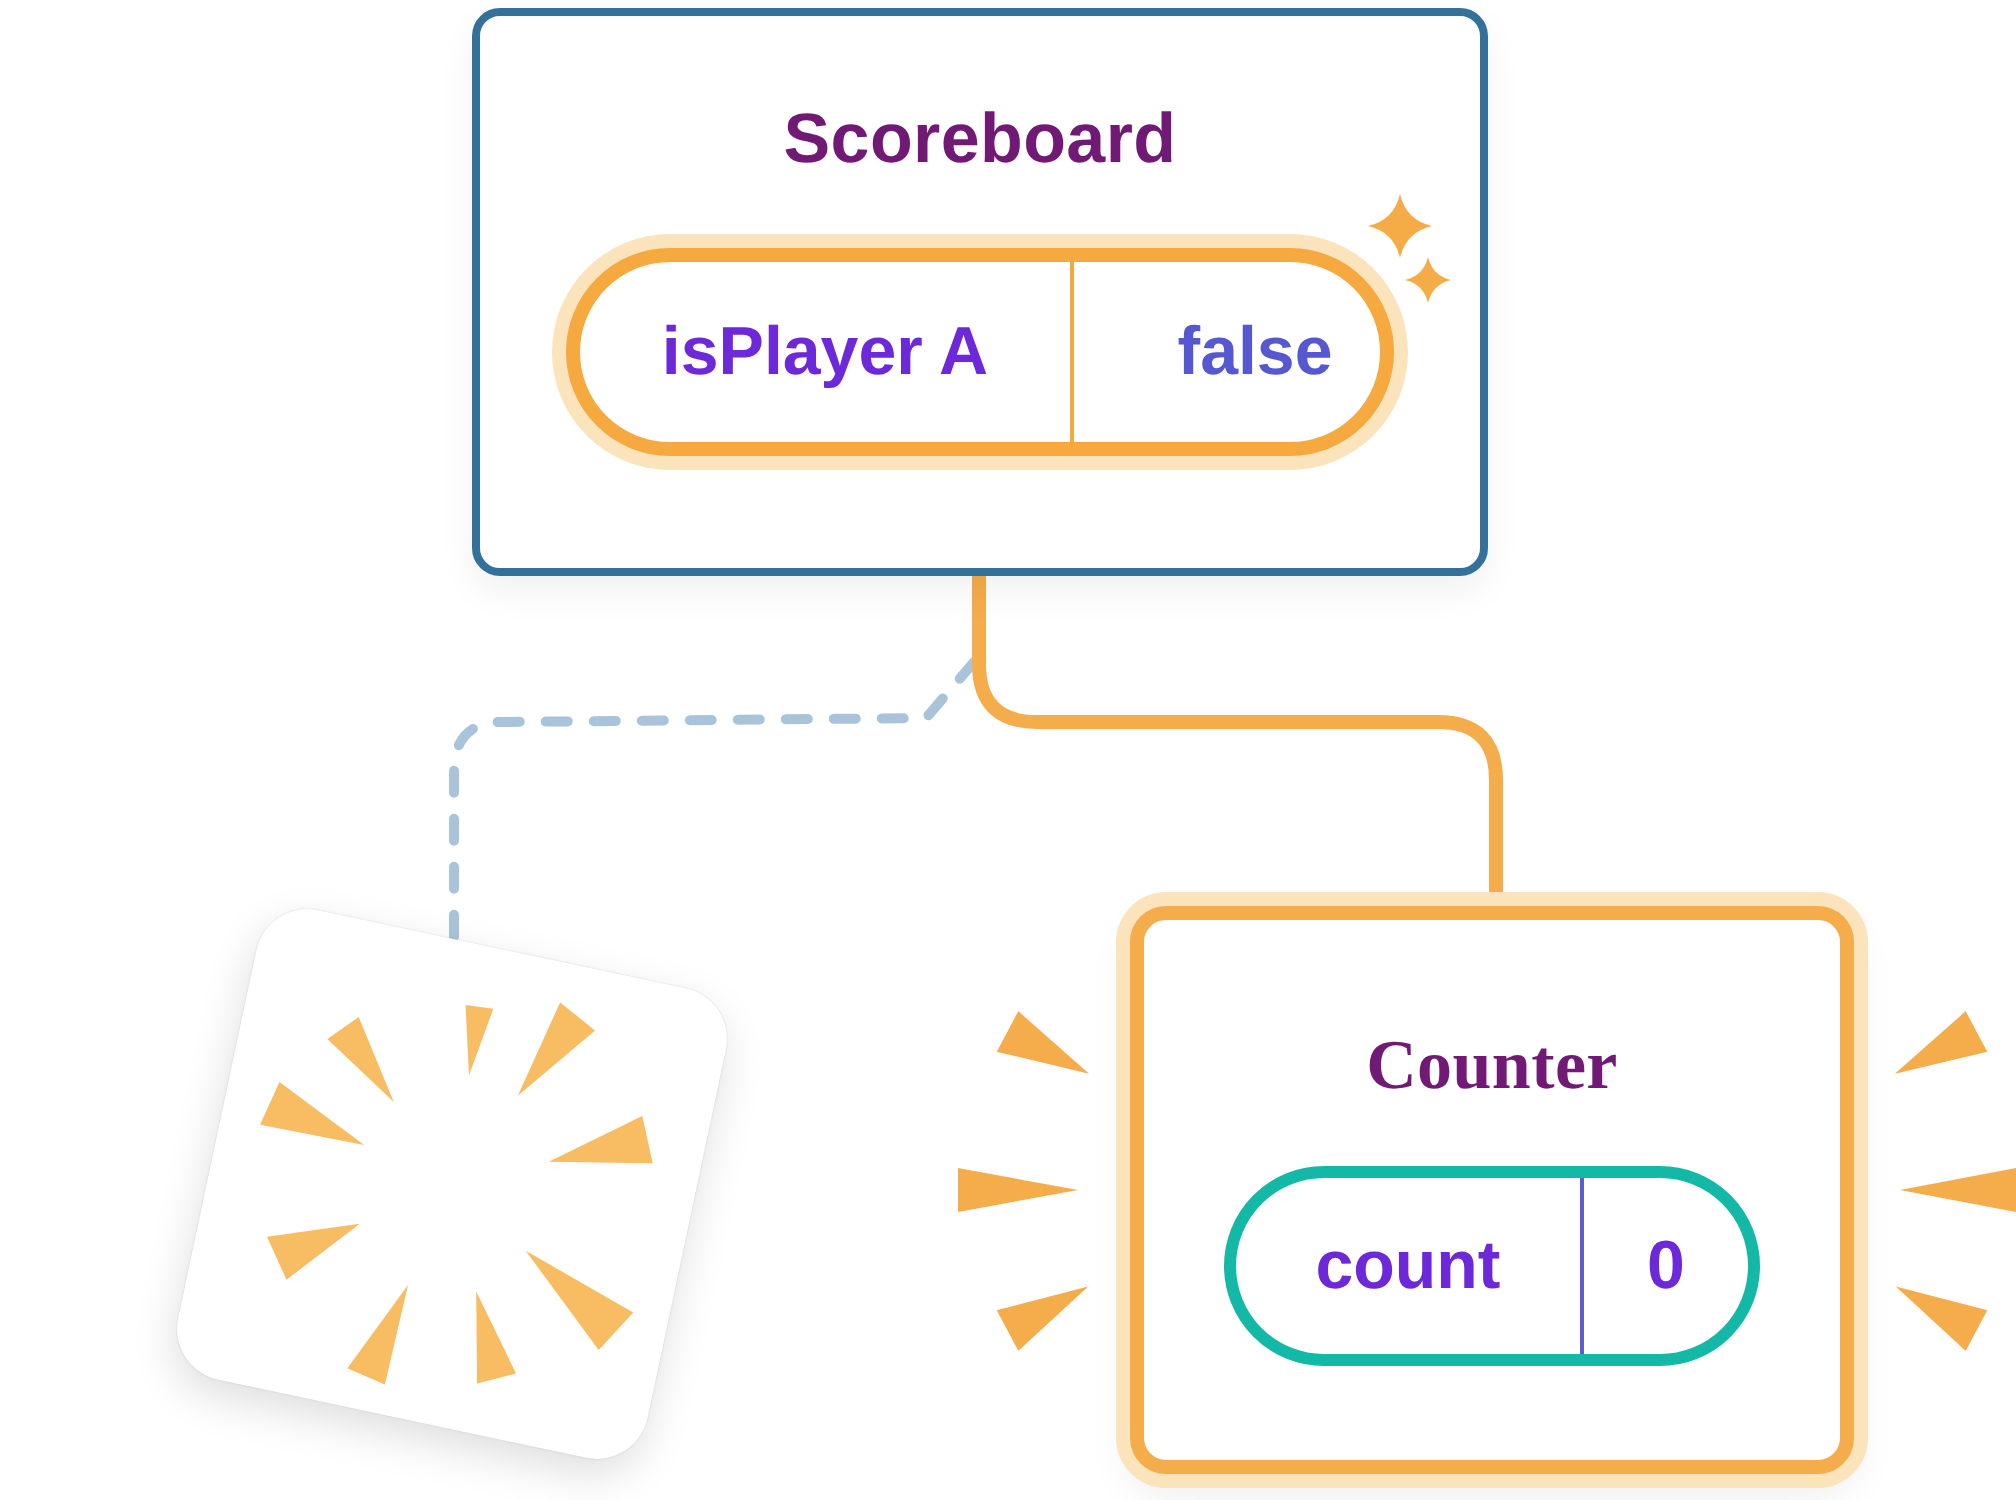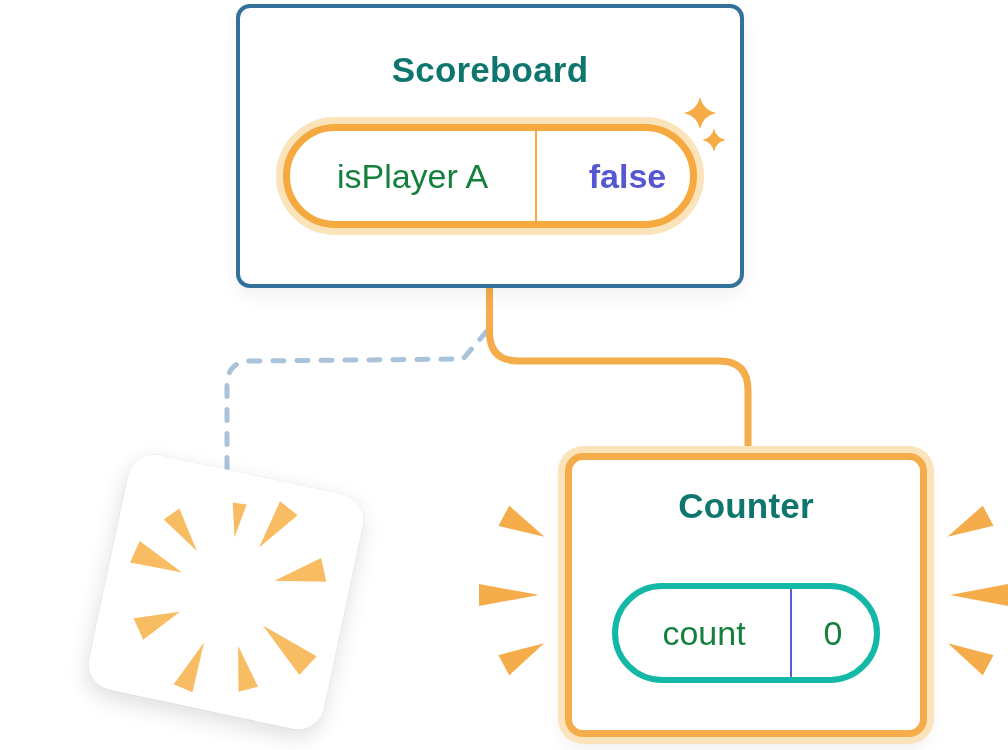--- a/index.html
+++ b/index.html
@@ -51,25 +51,25 @@
     left: 565px; top: 453px;
     width: 362px; height: 284px;
     border: 7px solid #F5AC4B;
     border-radius: 18px;
     box-shadow: 0 0 0 7px #FBE3BC, 0 10px 22px rgba(0,0,0,0.08);
   }
   .card-title {
     text-align: center;
     font-size: 35px;
     font-weight: 600;
-    color: #0f766e;
+    color: #701a75;
     letter-spacing: 0.2px;
   }
   .scoreboard-card .card-title { margin-top: 42px; }
-  .counter-card .card-title { margin-top: 26px; }
+  .counter-card .card-title { margin-top: 53px; font-family: Liberation Serif, serif; }
 
   
   .state-pill {
     position: absolute;
     box-sizing: border-box;
     background: #ffffff;
     display: flex;
     align-items: stretch;
     overflow: hidden;
   }
@@ -84,21 +84,22 @@
     left: 40px; top: 123px;
     width: 268px; height: 100px;
     border: 6px solid #14b8a6;
     border-radius: 52px;
   }
   .pill-label, .pill-value {
     display: flex;
     align-items: center;
     justify-content: center;
     font-size: 34px;
-    color: #15803d;
+    color: #6d28d9;
+    font-weight: bold;
   }
   .pill-orange .pill-label { width: 245px; }
   .pill-orange .pill-value { flex: 1; font-weight: 700; color: #5558D0; padding-left: 28px; }
   .pill-purple .pill-label { width: 172px; }
   .pill-purple .pill-value { flex: 1; }
   .pill-divider { width: 2px; }
   .divider-orange { background: #F5A93F; }
   .divider-purple { background: #5B5DD2; }
 
   

